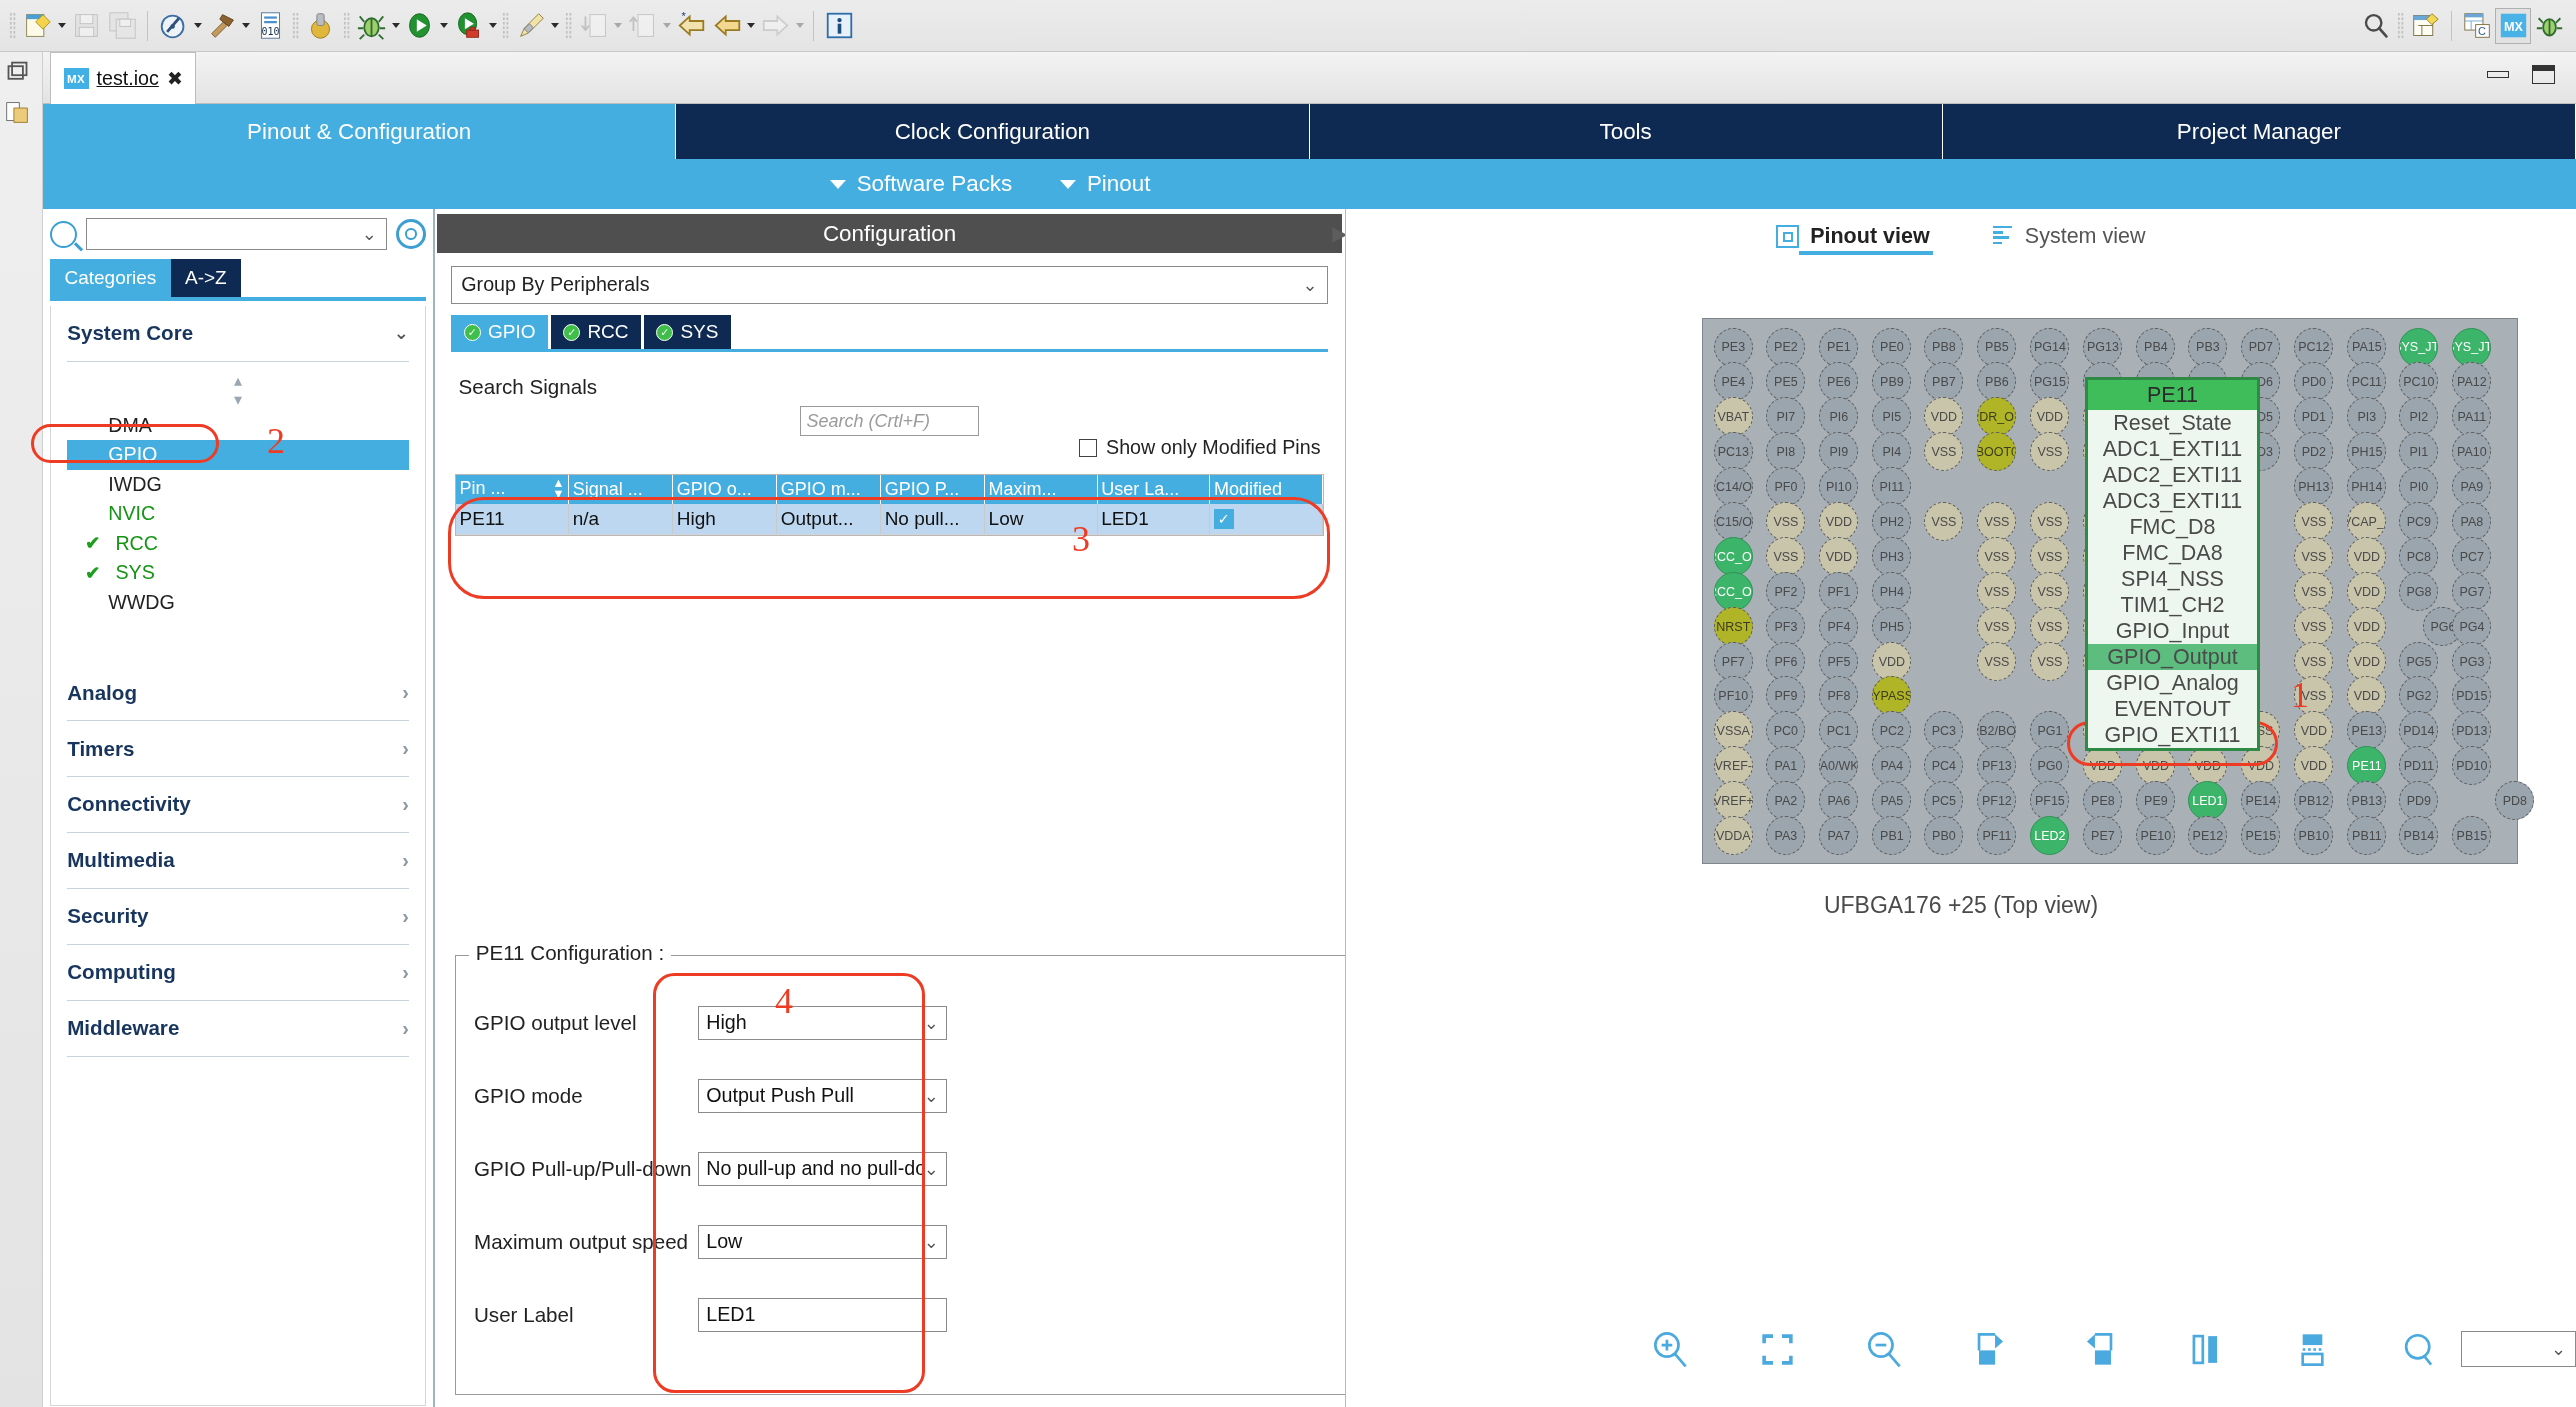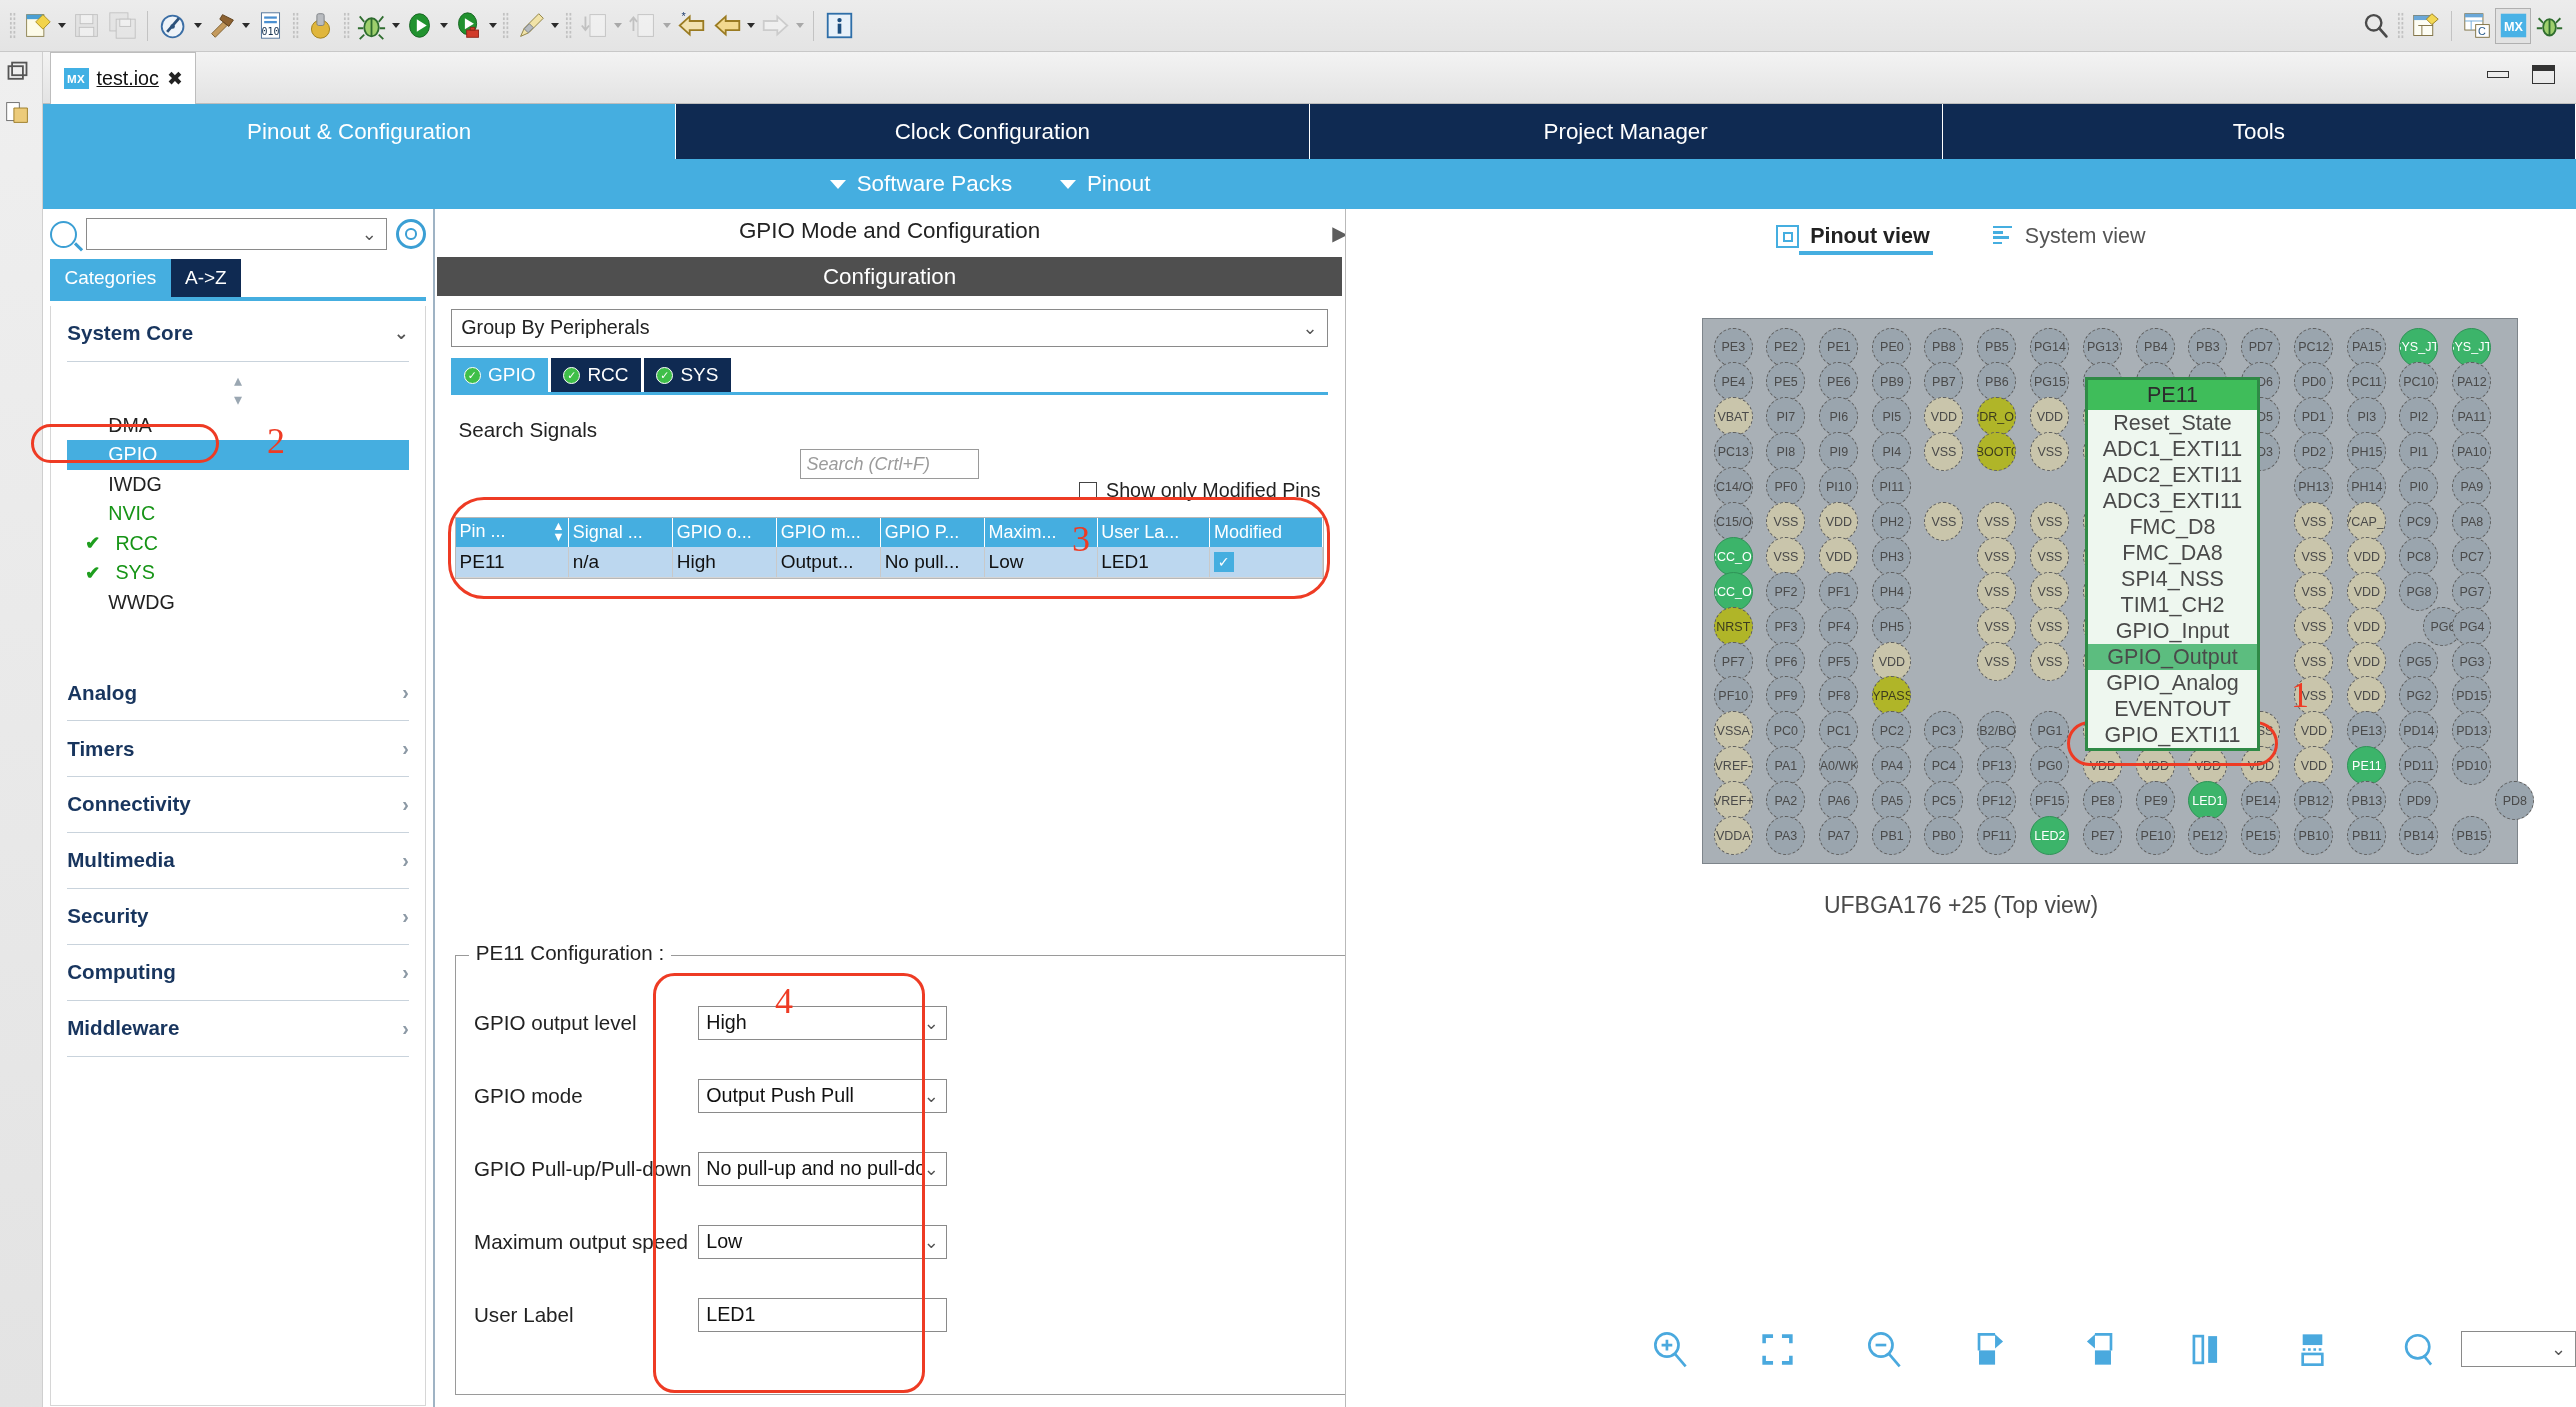--- a/index.html
+++ b/index.html
@@ -443,22 +443,22 @@
     <svg viewBox="0 0 30 30" width="27" height="27">
         <rect x="3" y="4" width="14" height="20" fill="#fff" stroke="#666"></rect>
         <path d="M11 10 L26 10 L26 26 L11 26 Z" fill="#eccb7a" stroke="#98781f"></path>
       </svg>
   </div>
 </div>
 
 <div class="navtabs">
   <div class="navtab active">Pinout &amp; Configuration</div>
   <div class="navtab">Clock Configuration</div>
+  <div class="navtab">Tools</div>
   <div class="navtab">Project Manager</div>
-  <div class="navtab">Tools</div>
 </div>
 <div class="subbar">
   <div class="subitem">
     <span class="chev-d"></span>
     <span>Software Packs</span>
   </div>
   <div class="subitem">
     <span class="chev-d"></span>
     <span>Pinout</span>
   </div>
@@ -567,21 +567,20 @@
       </div>
         <div class="gline"></div>
     </div>
   </div>
 
   <div class="ann" style="left:-12.5px; top:215px; width:188px; height:39px;"></div>
   <div class="annNum" style="left:224px; top:211px;">2</div>
 </div>
 
 <div class="midpanel">
-  <div class="gpioHeader">GPIO Mode and Configuration</div>
   <div class="scrollArrow" style="top:12.5px;right:-5.4px;">▶</div>
   <div class="cfgBar">Configuration</div>
 
   <div class="grpCombo">
     <span>Group By Peripherals</span>
     <span class="vchev">⌄</span>
   </div>
 
   <div class="periTabs">
     <div class="pTab sel">

